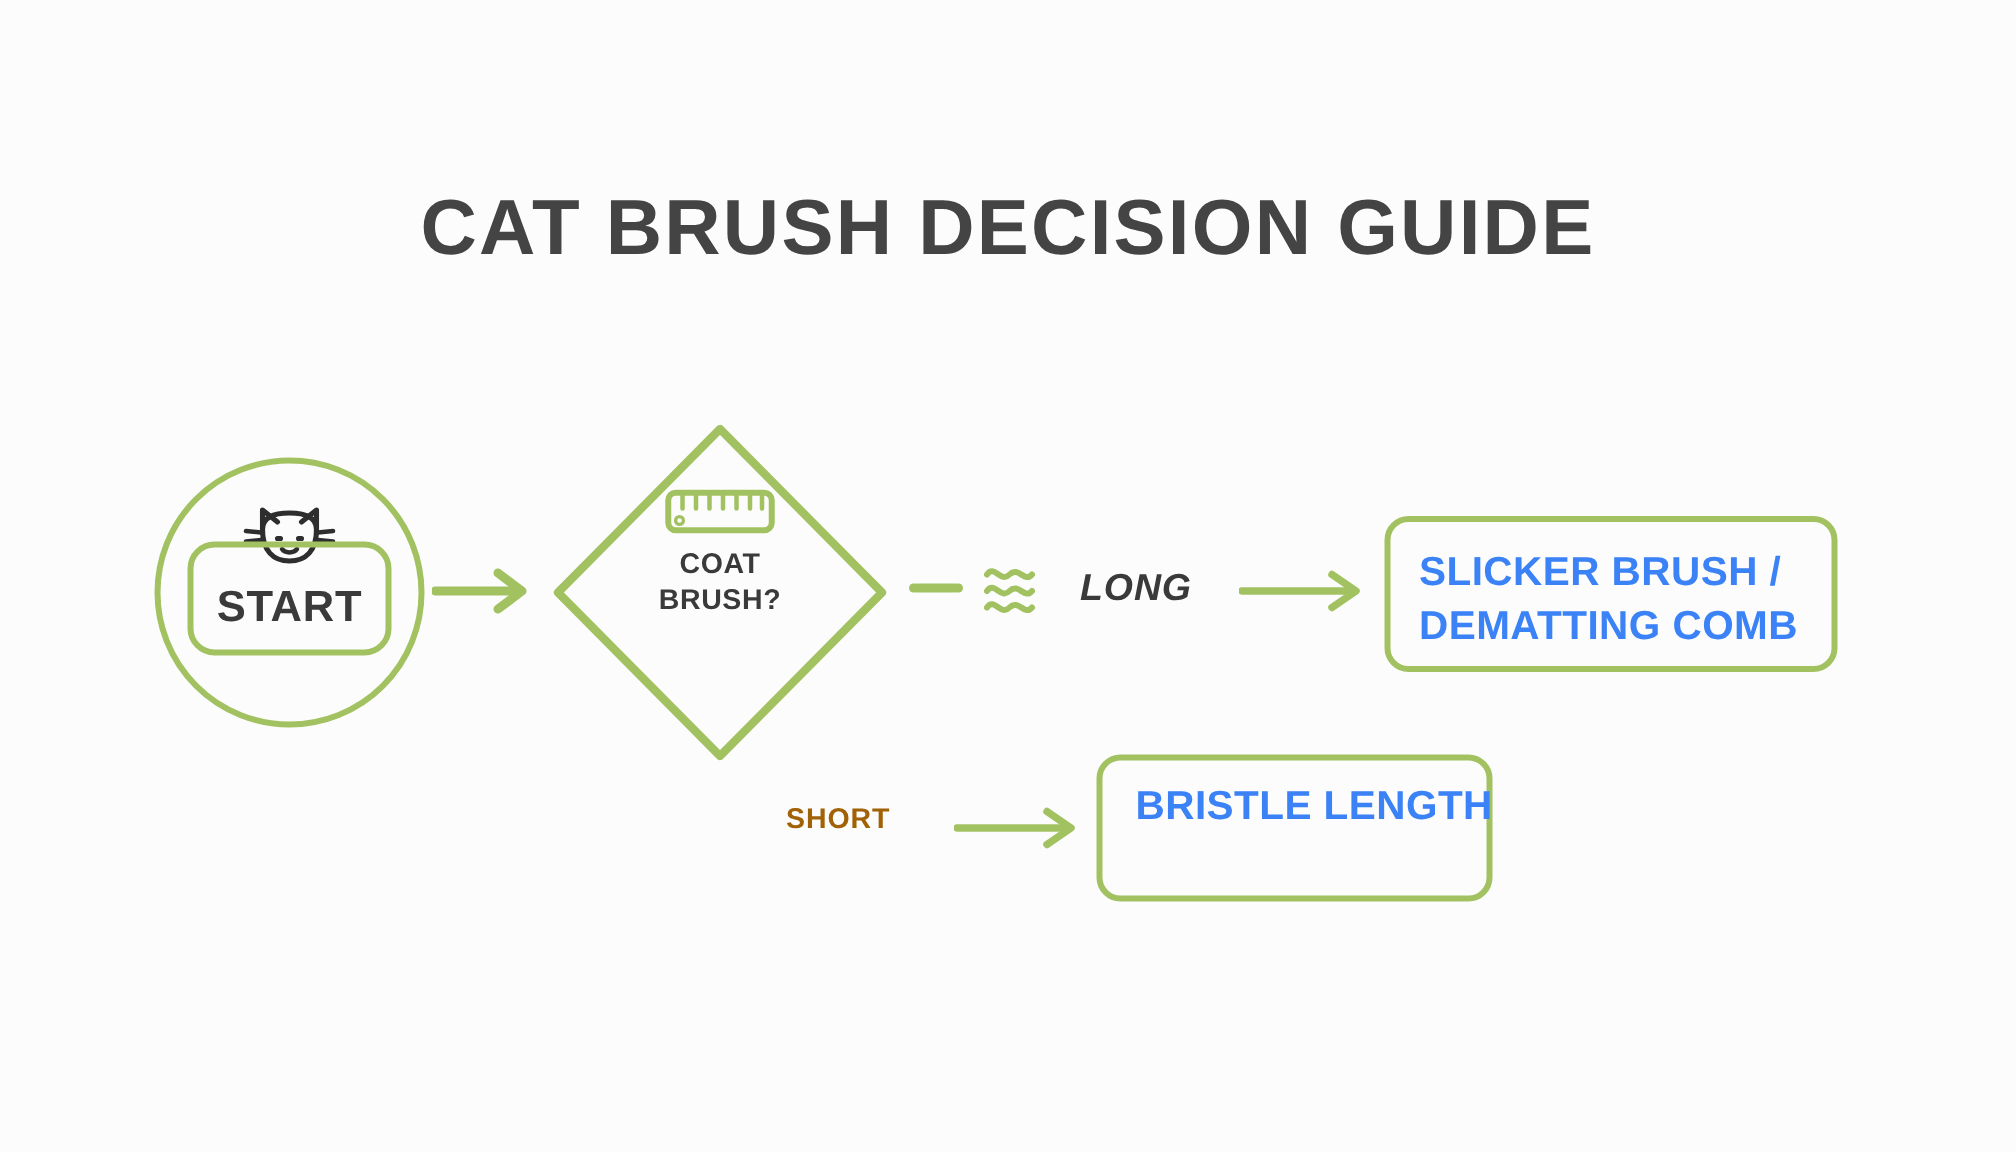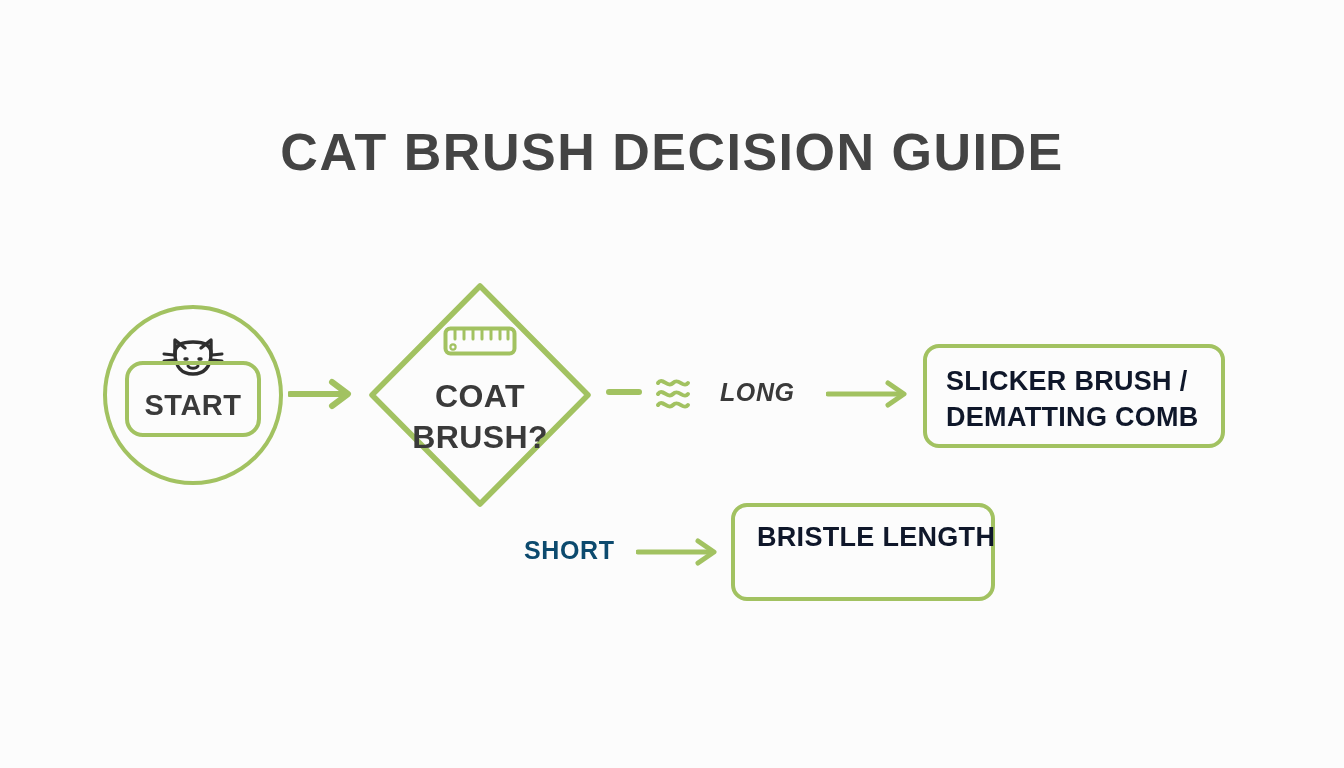--- a/index.html
+++ b/index.html
@@ -112,24 +112,24 @@
   #ruler-icon {
     position: absolute;
     left: 76px;
     top: 45px;
     width: 74px;
     height: 30px;
   }
   #diamond-label {
     position: absolute;
     left: 18px;
-    top: 95px;
+    top: 84px;
     width: 190px;
     text-align: center;
-    font-size: 32px;
+    font-size: 19px;
     font-weight: bold;
     letter-spacing: 0.4px;
     color: #3a3a3a;
     line-height: 1.28;
   }
 
   
   #long-dash {
     position: absolute;
     left: 606px;
@@ -165,24 +165,24 @@
     width: 90px;
     height: 36px;
   }
 
   
   #short-label {
     position: absolute;
     left: 524px;
     top: 536px;
     width: 130px;
-    font-size: 25px;
+    font-size: 19px;
     font-weight: bold;
     letter-spacing: 0.6px;
-    color: #0c4a6e;
+    color: #a16207;
     white-space: nowrap;
   }
   #arrow-short {
     position: absolute;
     left: 636px;
     top: 534px;
     width: 90px;
     height: 36px;
   }
 
@@ -192,21 +192,21 @@
     box-sizing: border-box;
     border: 4px solid #a2c261;
     border-radius: 16px;
     background: transparent;
   }
   .result-text {
     position: absolute;
     font-size: 27px;
     font-weight: bold;
     letter-spacing: 0.3px;
-    color: #0f172a;
+    color: #3b82f6;
     line-height: 1.34;
     white-space: nowrap;
   }
   #result-long-box  { left: 923px; top: 344px; width: 302px; height: 104px; }
   #result-long-text { left: 946px; top: 363px; width: 320px; }
 
   #result-short-box  { left: 731px; top: 503px; width: 264px; height: 98px; }
   #result-short-text { left: 757px; top: 519px; width: 280px; }
 </style>
 </head>

